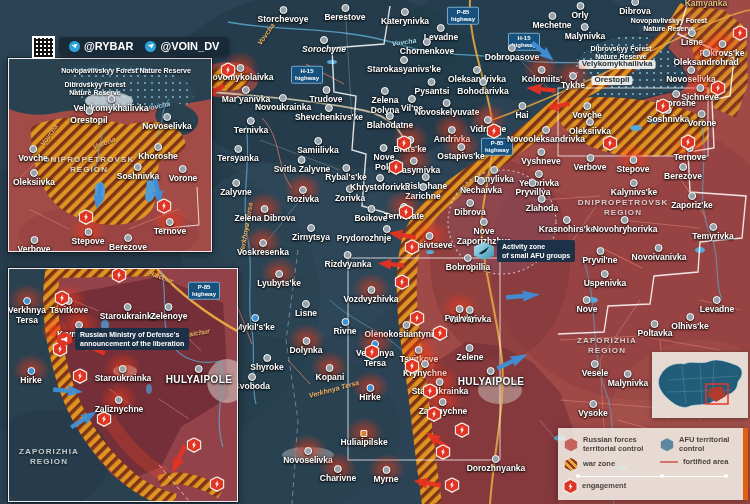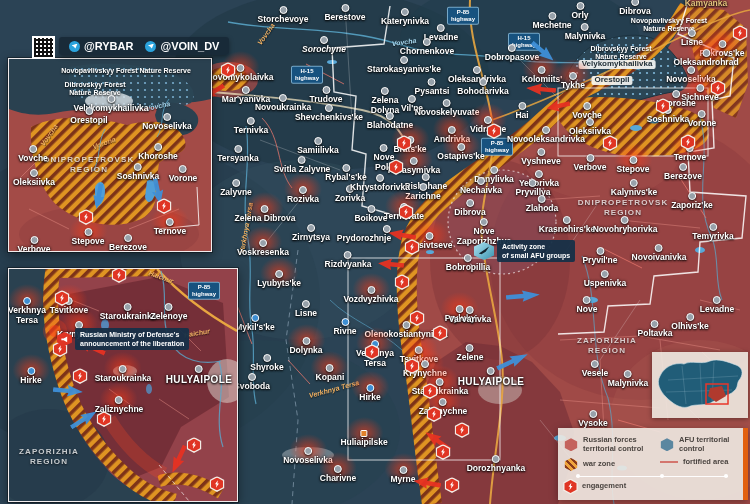--- a/index.html
+++ b/index.html
@@ -550,21 +550,21 @@
       <div class="town" style="left: 308px; top: 451px;">
         <span class="glowspan"></span>
         <span class="pin"></span>
         <span class="tl">Novoselivka</span>
       </div>
       <div class="town" style="left: 338px; top: 469px;">
         <span class="glowspan"></span>
         <span class="pin"></span>
         <span class="tl">Charivne</span>
       </div>
-      <div class="town" style="left: 403px; top: 470px;">
+      <div class="town" style="left: 386px; top: 470px;">
         <span class="glowspan"></span>
         <span class="pin"></span>
         <span class="tl">Myrne</span>
       </div>
       <div class="town" style="left: 496px; top: 459px;">
         <span class="pin"></span>
         <span class="tl">Dorozhnyanka</span>
       </div>
       <div class="town" style="left: 590px; top: 158px;">
         <span class="pin"></span>
@@ -629,21 +629,21 @@
         <span class="tl">Poltavka</span>
       </div>
       <div class="town" style="left: 595px; top: 364px;">
         <span class="pin"></span>
         <span class="tl">Vesele</span>
       </div>
       <div class="town" style="left: 628px; top: 374px;">
         <span class="pin"></span>
         <span class="tl">Malynivka</span>
       </div>
-      <div class="town" style="left: 593px; top: 404px; margin-top: 10px;">
+      <div class="town" style="left: 593px; top: 404px;">
         <span class="pin"></span>
         <span class="tl">Vysoke</span>
       </div>
       <div class="eng" style="left: 494px; top: 131px;">
         <span class="hexo"></span>
         <span class="hexi">
           <svg viewBox="0 0 10 10">
             <path d="M5.9 .7 L2.8 5.3 L4.5 5.3 L3.8 9.3 L7.2 4.4 L5.4 4.4 Z" fill="#fff"></path>
           </svg>
         </span>

